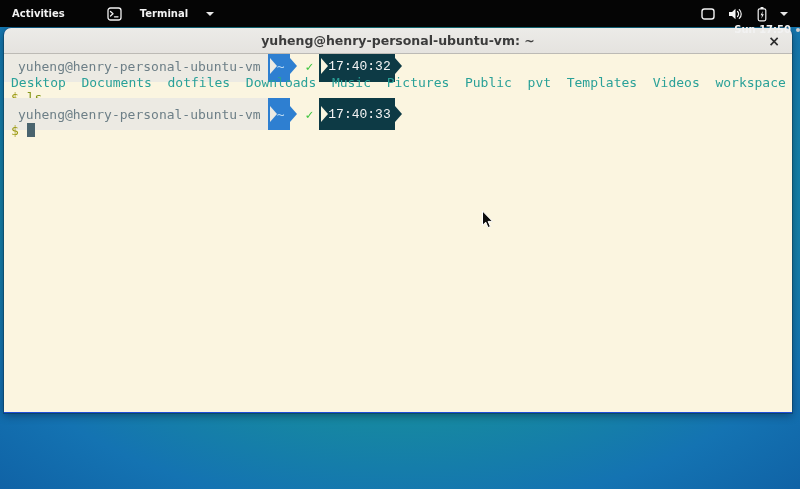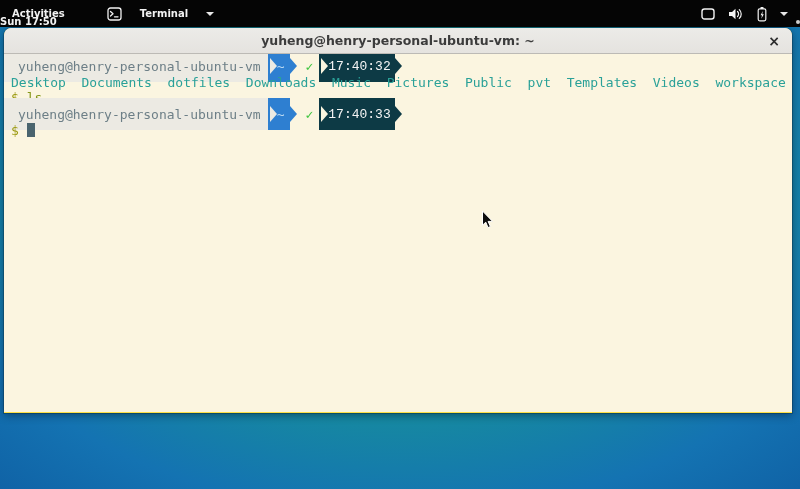--- a/index.html
+++ b/index.html
@@ -14,33 +14,33 @@
 
   
   .top-panel {
     position:absolute; left:0; top:0; width:800px; height:27px;
     background:#050505; color:#f2f2f2; display:flex; align-items:center;
     font-size:10px; font-weight:700; z-index:30;
   }
   .panel-left { display:flex; align-items:center; gap:18px; padding-left:12px; }
   .app-menu { display:flex; align-items:center; gap:18px; cursor:default;margin-left:24px; }
   .panel-clock {
-    position:absolute; left:0; right:0; top:8px; height:27px;
-    display:flex; align-items:center; justify-content:space-between; gap:5px; pointer-events:none;
+    position:absolute; left:0; right:0; top:16px; height:27px;
+    display:flex; align-items:center; justify-content:flex-end; gap:5px; pointer-events:none;
   }
   .clock-dot { width:4px; height:4px; border-radius:50%; background:#cfcfcf; }
   .panel-right { position:absolute; right:8px; top:0; height:27px; display:flex; align-items:center; gap:13px; padding-right:4px; }
   .caret-down { width:0; height:0; border-left:4px solid transparent; border-right:4px solid transparent; border-top:4px solid #e8e8e8; }
 
   
   .window {
     position:absolute; left:4px; top:28px; width:788px; height:385px;
     border-radius:8px 8px 0 0;
     box-shadow:0 2px 10px rgba(0,10,30,.45), 0 0 0 1px rgba(10,50,70,.35);
-    background:#fde047; z-index:20;
+    background:#1d4ed8; z-index:20;
   }
   .titlebar {
     height:26px; border-radius:7px 7px 0 0;
     background:linear-gradient(#ecebe8,#e5e3df);
     border-bottom:1px solid #bcbab5;
     display:flex; align-items:center; justify-content:center; position:relative;
     font-size:12.5px; font-weight:700; color:#3c3c3c;
   }
   .close-btn {
     position:absolute; right:9px; top:4px; width:18px; height:18px;

